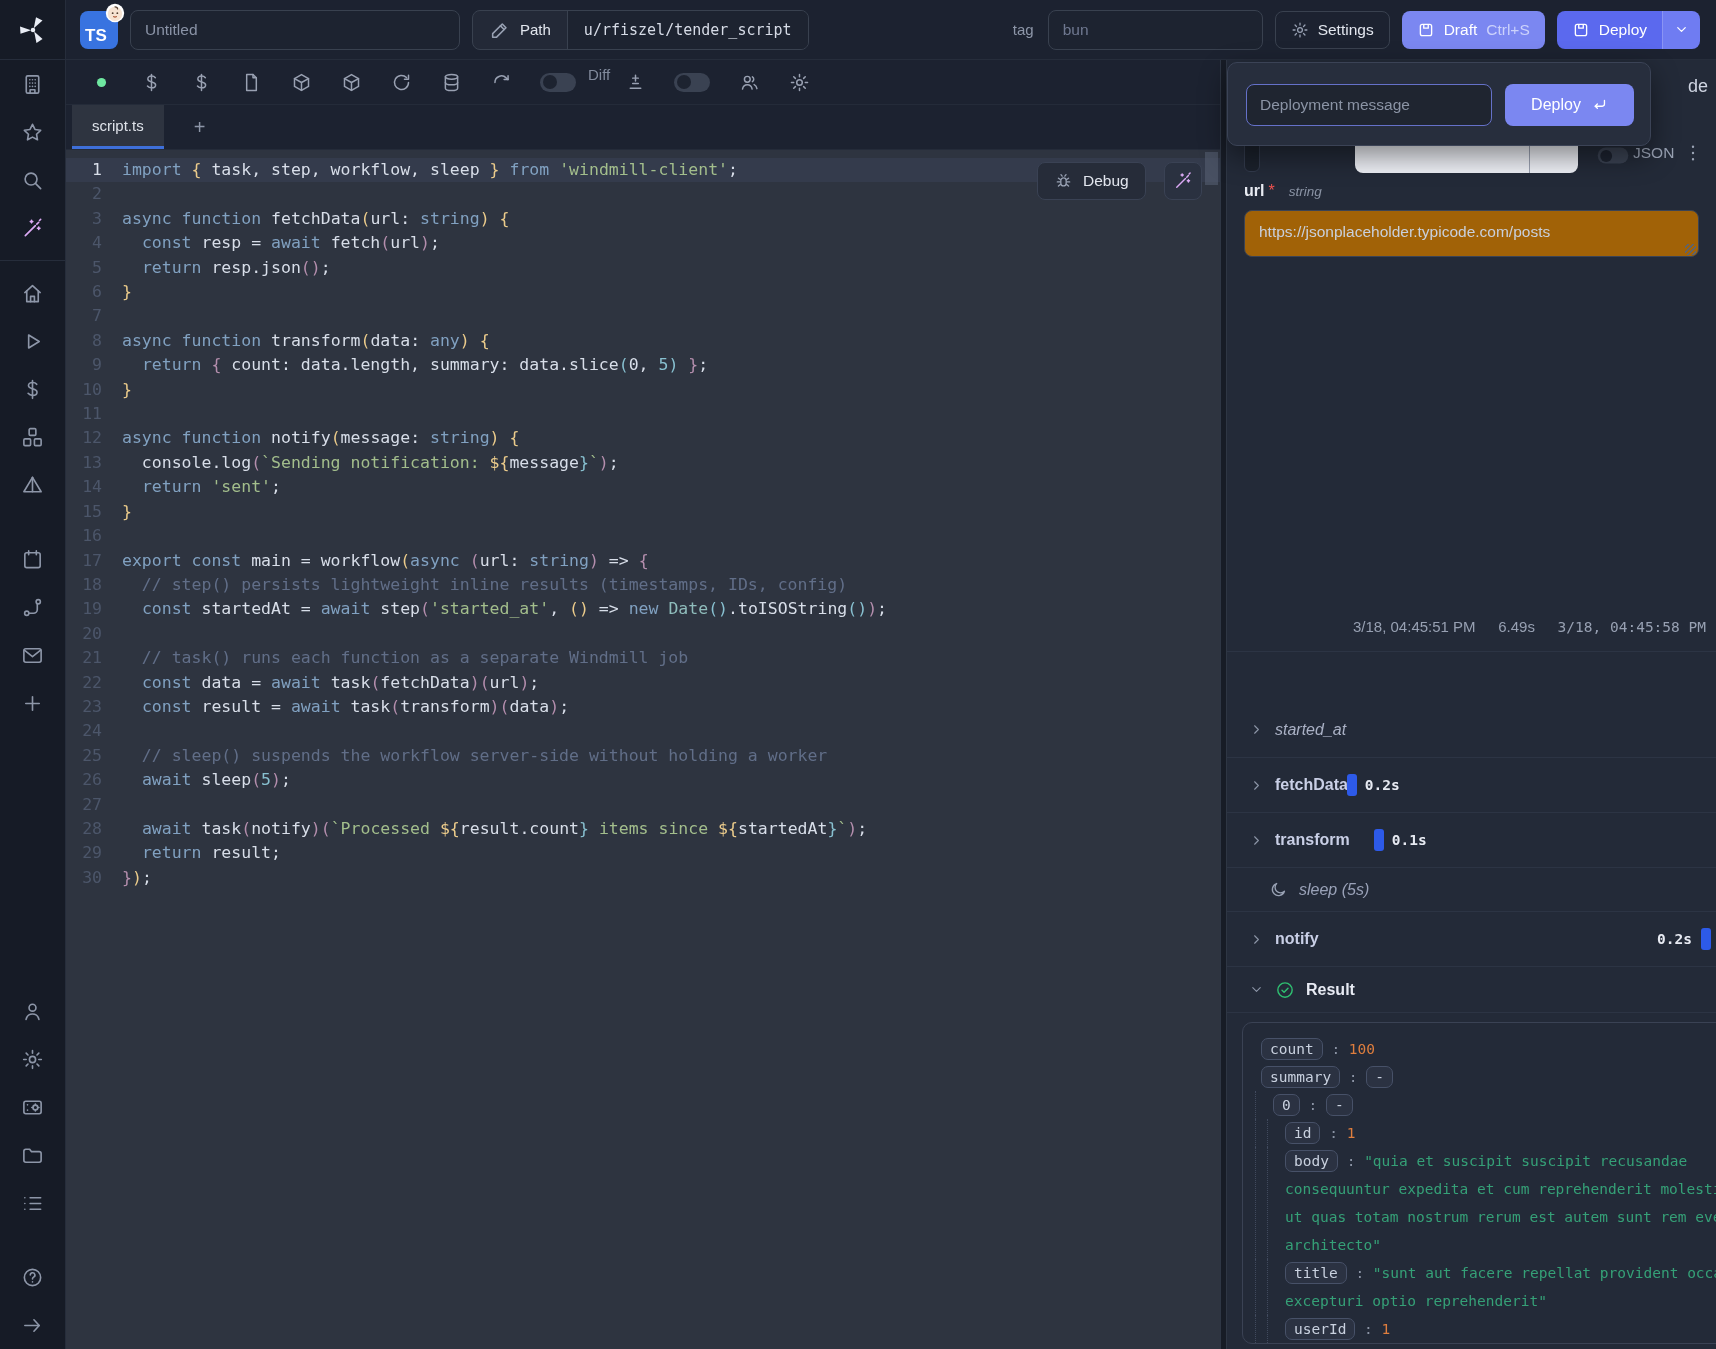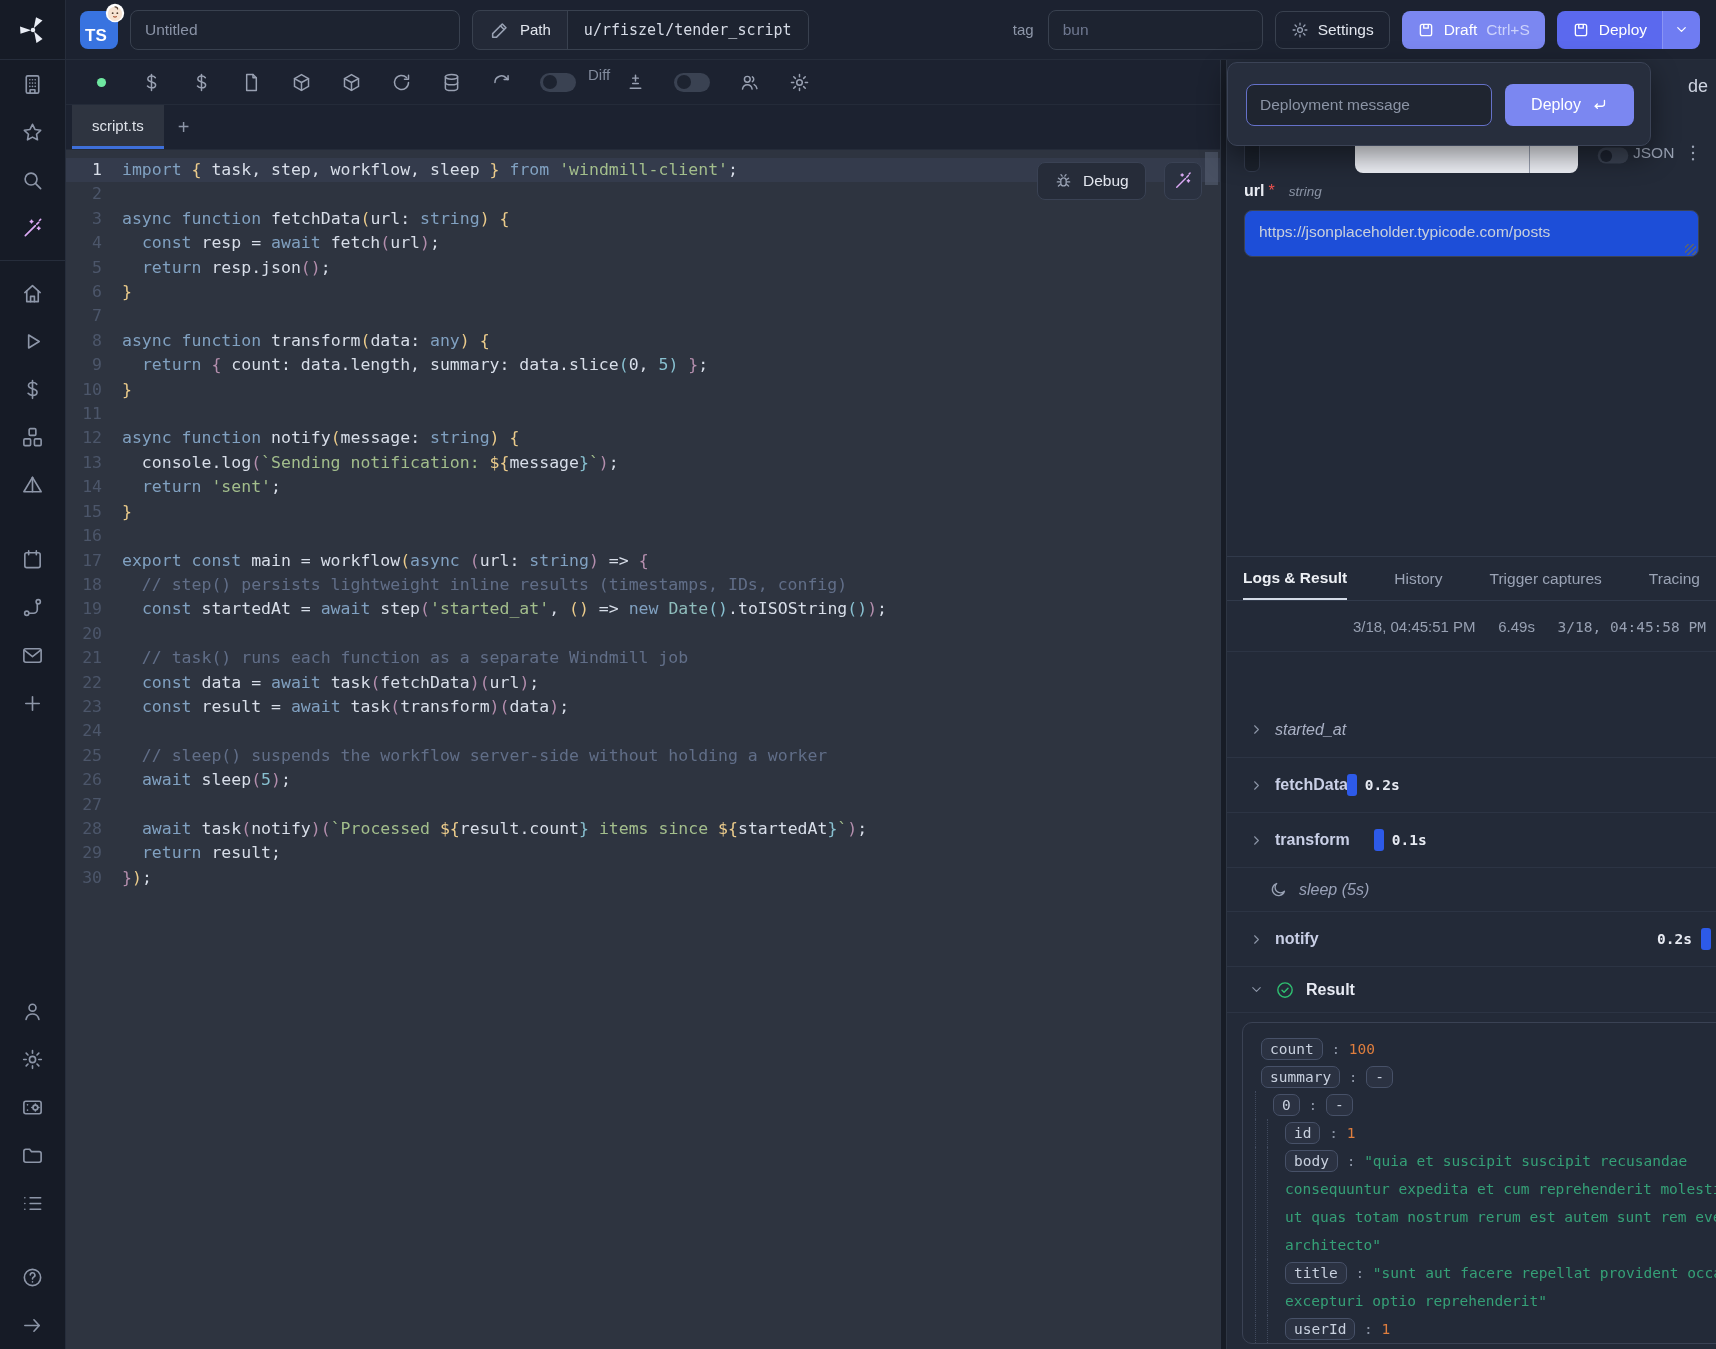--- a/index.html
+++ b/index.html
@@ -49,21 +49,21 @@
 
   
   #toolbar { position:absolute; left:66px; top:60px; width:1154px; height:45px; background:#1c2230; display:flex; align-items:center; gap:28px; padding-left:24px; border-bottom:1px solid #242b39; }
   .tool { width:22px; height:22px; color:#99a1b2; cursor:pointer; }
   .tool svg { width:21px; height:21px; }
   .toggle { width:36px; height:19px; border-radius:10px; background:#3a4252; position:relative; cursor:pointer; flex:none; }
   .toggle::after { content:''; position:absolute; left:2.5px; top:2.5px; width:14px; height:14px; border-radius:50%; background:#1d2330; }
   .tool-label { color:#818a9c; font-size:15px; margin:0 -14px 16px -16px; }
 
   
-  #tabbar { position:absolute; left:66px; top:105px; width:1154px; height:45px; background:#1c2230; border-bottom:1px solid #242b39; display:flex; align-items:stretch; }
+  #tabbar { position:absolute; left:66px; top:105px; width:1154px; height:45px; background:#1c2230; border-bottom:1px solid #242b39; display:flex; align-items:stretch;gap:16px; }
   #tab-active { margin-left:6px; padding:0 20px; display:flex; align-items:center; background:#2e3440; color:#dfe3ea; font-size:15px; border-bottom:3px solid #3e6fd9; cursor:pointer; }
   #tab-add { width:40px; display:flex; align-items:center; justify-content:center; color:#8d96a8; font-size:20px; cursor:pointer; }
 
   
   #editor { position:absolute; left:66px; top:150px; width:1154px; height:1199px; background:#2e3440; overflow:hidden; }
   #code-lines { padding-top:8px; font-family:"DejaVu Sans Mono",monospace; font-size:16.5px; line-height:24.4px; white-space:pre; }
   .line { display:flex; }
   .line .gut { width:56px; flex:none; text-align:right; padding-right:20px; color:#4c566a; }
   .line.active { background:#343b4c; }
   .line.active .gut { color:#d8dee9; }
@@ -88,21 +88,21 @@
   #test-btn .split { position:absolute; right:48px; top:0; bottom:0; width:1px; background:#9aa1b1; }
   #json-toggle { position:absolute; left:368px; top:10px; transform:scale(.85); }
   #json-label { position:absolute; left:406px; top:8px; font-size:15.5px; color:#9aa3b5; }
   #kebab-btn { position:absolute; right:12px; top:6px; color:#9aa3b5; cursor:pointer; }
   #kebab-btn svg { width:22px; height:22px; }
 
   #arg-row { position:absolute; left:17px; top:122px; display:flex; align-items:baseline; gap:4px; }
   #arg-name { font-size:16px; font-weight:bold; color:#e8ebf2; }
   #arg-req { color:#ef5350; font-size:16px; }
   #arg-type { font-size:13.5px; color:#8b94a5; font-style:italic; margin-left:10px; }
-  #arg-input { position:absolute; left:17px; top:150px; width:455px; height:47px; background:#1d4ed8; border:1px solid #3b4354; border-radius:8px; color:#c9d0dc; font-size:15.5px; padding:12px 14px; display:block; overflow:hidden; }
+  #arg-input { position:absolute; left:17px; top:150px; width:455px; height:47px; background:#a16207; border:1px solid #3b4354; border-radius:8px; color:#c9d0dc; font-size:15.5px; padding:12px 14px; display:block; overflow:hidden; }
   #arg-resize { position:absolute; left:458px; top:184px; width:11px; height:11px; background:repeating-linear-gradient(135deg,transparent 0 2px,#5a6374 2px 3.5px); cursor:nwse-resize; }
 
   #run-tabs { position:absolute; left:0; top:496px; right:0; height:45px; border-top:1px solid #313a4b; border-bottom:1px solid #313a4b; display:flex; align-items:stretch; justify-content:space-between; padding:0 16px; }
   .rtab { display:flex; align-items:center; font-size:15.5px; color:#9aa3b5; cursor:pointer; white-space:nowrap; }
   .rtab.active { color:#eceff4; font-weight:bold; border-bottom:2.5px solid #d3dae6; }
 
   #timeline-row { position:absolute; left:0; top:542px; right:0; height:50px; border-bottom:1px solid #2c3444; display:flex; align-items:center; padding:0 10px 0 126px; justify-content:space-between; font-size:15px; color:#97a0b2;gap:12px; }
   #tl-end { font-family:"DejaVu Sans Mono",monospace; font-size:14.5px; }
 
   #legend-row { position:absolute; left:0; top:593px; right:0; height:49px; border-bottom:1px solid #2c3444; display:flex; align-items:center; justify-content:flex-end; gap:13px; padding-right:8px; font-size:15px; color:#8f97a8; }
@@ -488,26 +488,20 @@
     </div>
 
     <div id="arg-row">
       <span id="arg-name">url</span>
       <span id="arg-req">*</span>
       <span id="arg-type">string</span>
     </div>
     <div id="arg-input">https://jsonplaceholder.typicode.com/posts</div>
     <div id="arg-resize"></div>
 
-    <div id="run-tabs">
-        <div class="rtab active">Logs &amp; Result</div>
-        <div class="rtab">History</div>
-        <div class="rtab">Trigger captures</div>
-        <div class="rtab">Tracing</div>
-      </div>
 
     <div id="timeline-row">
       <span id="tl-start">3/18, 04:45:51 PM</span>
       <span id="tl-dur">6.49s</span>
       <span id="tl-end">3/18, 04:45:58 PM</span>
     </div>
 
 
     <div id="steps">
         <div class="steprow" style="height: 56px;">

